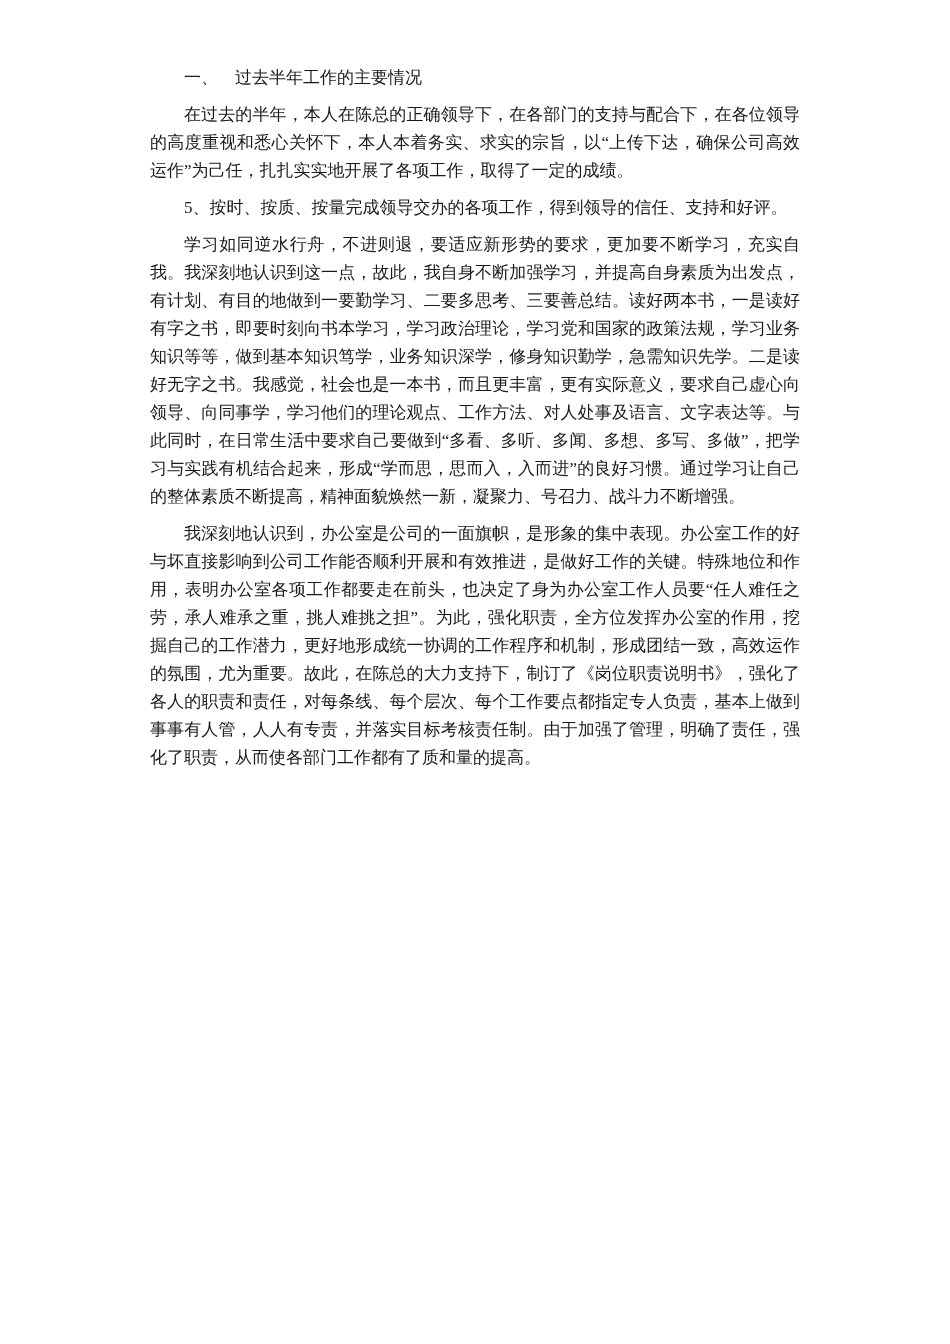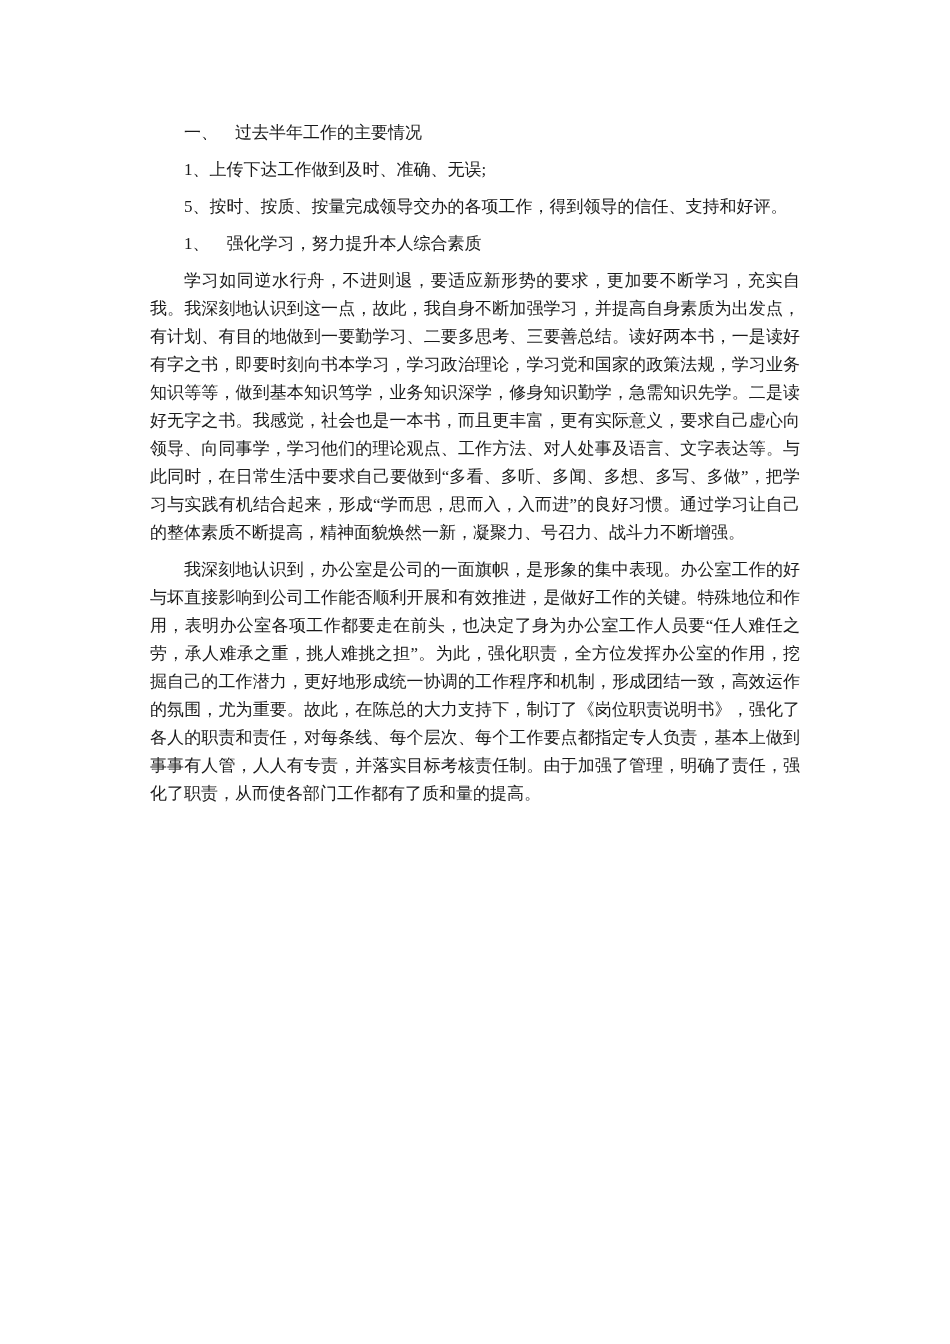--- a/index.html
+++ b/index.html
@@ -7,21 +7,21 @@
     padding: 0;
     background: #ffffff;
   }
   .page {
     position: relative;
     width: 950px;
     height: 1344px;
     margin: 0 auto;
     background: #ffffff;
     box-sizing: border-box;
-    padding: 119px 150px 0 150px;
+    padding: 64px 150px 0 150px;
     overflow: hidden;
   }
   .doc-par {
     margin: 0 0 9px 0;
     font-family: "Liberation Serif", "DejaVu Serif", serif;
     font-size: 17px;
     line-height: 28px;
     color: #1a1a1a;
     text-align: justify;
     text-indent: 2em;
@@ -29,18 +29,17 @@
   }
   .doc-heading {
     font-weight: normal; 
   }
 </style>
 </head>
 <body>
 
 <div class="page">
   <p class="doc-par doc-heading">一、　过去半年工作的主要情况</p>
-  <p class="doc-par">1、上传下达工作做到及时、准确、无误;</p>
+  <p class="doc-par">在过去的半年，本人在陈总的正确领导下，在各部门的支持与配合下，在各位领导的高度重视和悉心关怀下，本人本着务实、求实的宗旨，以“上传下达，确保公司高效运作”为己任，扎扎实实地开展了各项工作，取得了一定的成绩。</p>
   <p class="doc-par">5、按时、按质、按量完成领导交办的各项工作，得到领导的信任、支持和好评。</p>
-  <p class="doc-par doc-heading">1、　强化学习，努力提升本人综合素质</p>
   <p class="doc-par">学习如同逆水行舟，不进则退，要适应新形势的要求，更加要不断学习，充实自我。我深刻地认识到这一点，故此，我自身不断加强学习，并提高自身素质为出发点，有计划、有目的地做到一要勤学习、二要多思考、三要善总结。读好两本书，一是读好有字之书，即要时刻向书本学习，学习政治理论，学习党和国家的政策法规，学习业务知识等等，做到基本知识笃学，业务知识深学，修身知识勤学，急需知识先学。二是读好无字之书。我感觉，社会也是一本书，而且更丰富，更有实际意义，要求自己虚心向领导、向同事学，学习他们的理论观点、工作方法、对人处事及语言、文字表达等。与此同时，在日常生活中要求自己要做到“多看、多听、多闻、多想、多写、多做”，把学习与实践有机结合起来，形成“学而思，思而入，入而进”的良好习惯。通过学习让自己的整体素质不断提高，精神面貌焕然一新，凝聚力、号召力、战斗力不断增强。</p>
   <p class="doc-par">我深刻地认识到，办公室是公司的一面旗帜，是形象的集中表现。办公室工作的好与坏直接影响到公司工作能否顺利开展和有效推进，是做好工作的关键。特殊地位和作用，表明办公室各项工作都要走在前头，也决定了身为办公室工作人员要“任人难任之劳，承人难承之重，挑人难挑之担”。为此，强化职责，全方位发挥办公室的作用，挖掘自己的工作潜力，更好地形成统一协调的工作程序和机制，形成团结一致，高效运作的氛围，尤为重要。故此，在陈总的大力支持下，制订了《岗位职责说明书》，强化了各人的职责和责任，对每条线、每个层次、每个工作要点都指定专人负责，基本上做到事事有人管，人人有专责，并落实目标考核责任制。由于加强了管理，明确了责任，强化了职责，从而使各部门工作都有了质和量的提高。</p>
 </div>
 
 </body></html>

